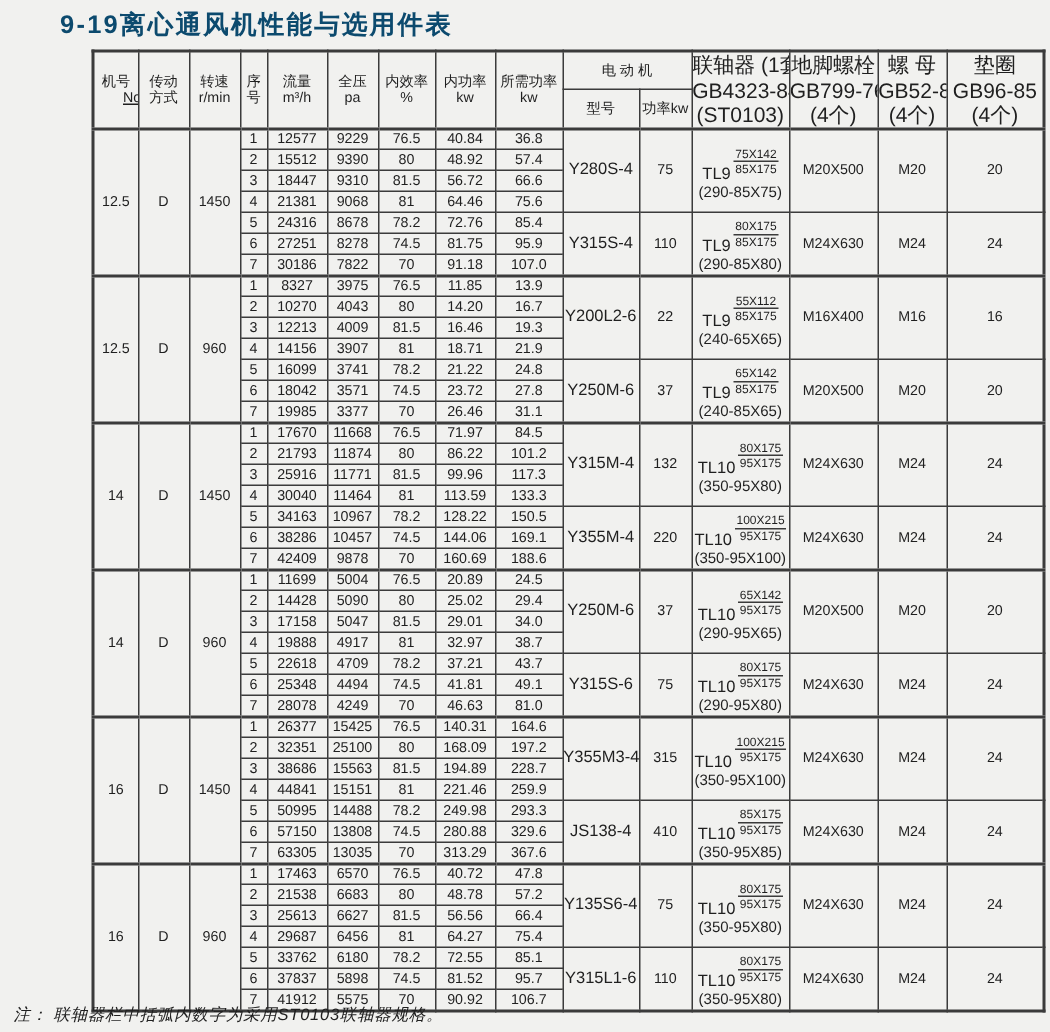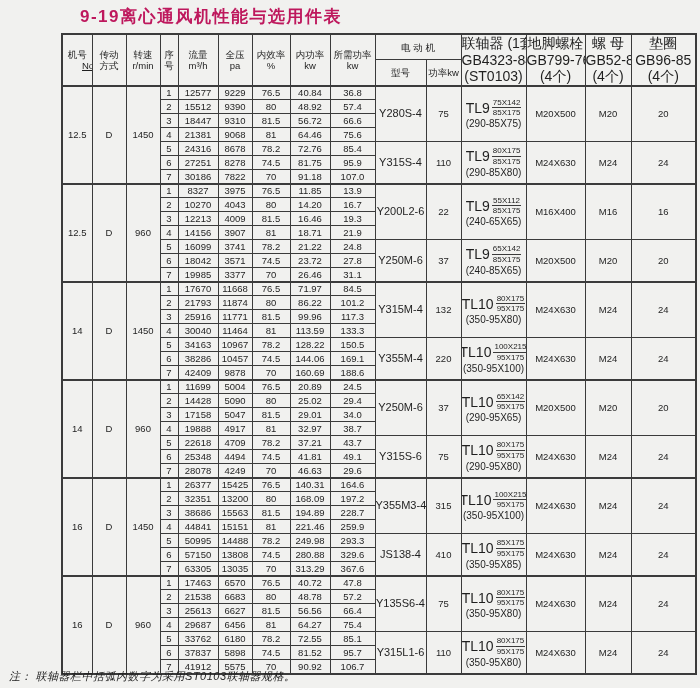--- a/index.html
+++ b/index.html
@@ -6,21 +6,21 @@
   html,body { width:700px; height:688px; }
   body {
     background:#f1f1ef;
     font-family:"Liberation Sans", sans-serif;
     color:#1f1f1f;
     position:relative;
     overflow:hidden;
   }
   .title {
     position:absolute; left:40px; top:5px;
-    font-size:17px; font-weight:bold; letter-spacing:1.5px; color:#be185d;margin-left:40px;
+    font-size:17px; font-weight:bold; letter-spacing:1.5px; color:#0c4a6e;
   }
   .table-wrap { position:absolute; left:33px; top:33px;padding-left:28px; }
   table {
     border-collapse:collapse; table-layout:fixed; width:634px;
     border:2px solid #3b3b3b; background:transparent;
   }
   th, td {
     border:1px solid #3b3b3b;
     text-align:center; vertical-align:middle;
     font-weight:normal; padding:0; overflow:hidden;
@@ -29,21 +29,21 @@
   thead th { font-size:9.5px; line-height:1.18; height:21px; }
   thead th.small-head { font-size:14px; line-height:1.18; }
   tbody tr { height:14px; }
   tbody td { font-size:9.5px; line-height:1; }
   td.motor-model { font-size:11px; }
   .underline { text-decoration:underline;margin-left:19px; }
   tr.group-start td { border-top-width:2px; }
   
   td.coupling { font-size:8px; }
   .coup-top { display:flex; justify-content:center; align-items:center; gap:2px; }
-  .coup-prefix { font-size:14px; line-height:1; }
+  .coup-prefix { font-size:11px; line-height:1;margin-top:17px; }
   .frac { display:inline-flex; flex-direction:column; font-size:8px; line-height:1.15; }
   .frac-top { border-bottom:1px solid #3b3b3b; padding:0 1px; }
   .frac-bot { padding:0 1px; }
   .coup-note { font-size:10px; line-height:1.15; margin-top:1px; }
   .footnote {
     position:absolute; left:9px; top:669px;
     font-size:11px; color:#1f1f1f; letter-spacing:0.5px;font-style:italic;
   }
 </style>
 </head>
@@ -483,21 +483,21 @@
           <td>74.5</td>
           <td>41.81</td>
           <td>49.1</td>
         </tr>
         <tr>
           <td>7</td>
           <td>28078</td>
           <td>4249</td>
           <td>70</td>
           <td>46.63</td>
-          <td>29.6</td>
+          <td>81.0</td>
         </tr>
         <tr class="group-start">
           <td rowspan="7">16</td>
           <td rowspan="7">D</td>
           <td rowspan="7">1450</td>
           <td>1</td>
           <td>26377</td>
           <td>15425</td>
           <td>76.5</td>
           <td>140.31</td>
@@ -514,21 +514,21 @@
             </div>
             <div class="coup-note">(350-95X100)</div>
           </td>
           <td rowspan="4">M24X630</td>
           <td rowspan="4">M24</td>
           <td rowspan="4">24</td>
         </tr>
         <tr>
           <td>2</td>
           <td>32351</td>
-          <td>13200</td>
+          <td>25100</td>
           <td>80</td>
           <td>168.09</td>
           <td>197.2</td>
         </tr>
         <tr>
           <td>3</td>
           <td>38686</td>
           <td>15563</td>
           <td>81.5</td>
           <td>194.89</td>

